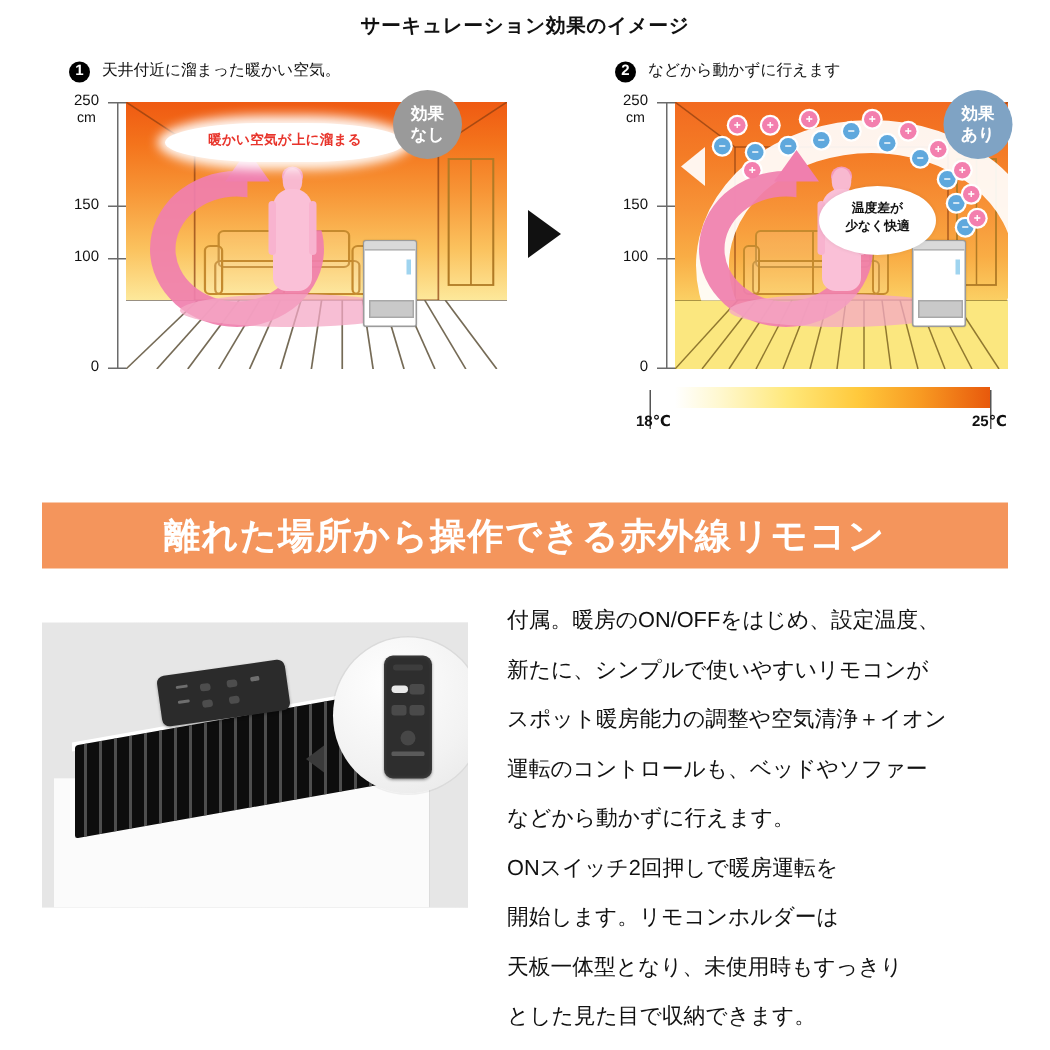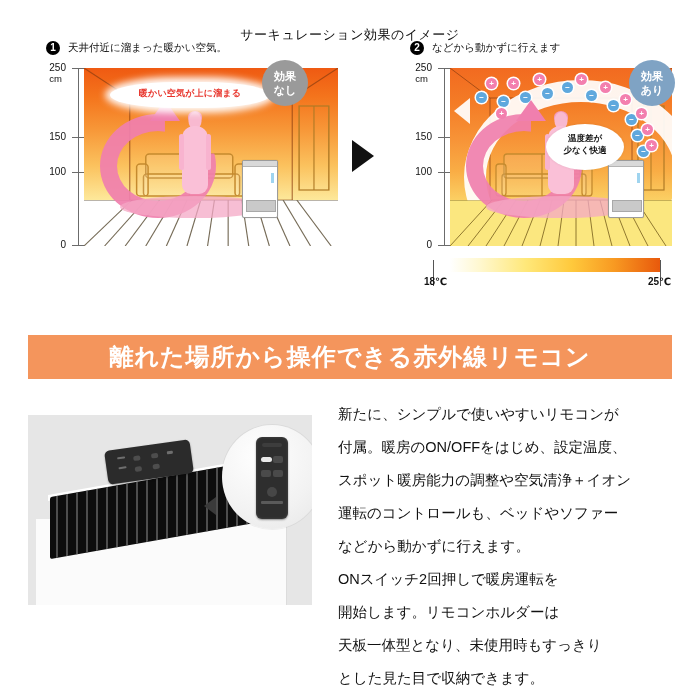--- a/index.html
+++ b/index.html
@@ -11,41 +11,41 @@
     overflow:hidden;
     position:relative;
   }
   .page{position:relative;width:700px;height:700px;}
 
   
   .sec-circulation{position:absolute;left:0;top:0;width:700px;height:330px;}
 
   .sec-title{
     position:absolute;left:0;top:8px;width:700px;text-align:center;
-    font-size:13px;font-weight:normal;letter-spacing:.5px;color:#111;margin-top:18px;
+    font-size:13px;font-weight:bold;letter-spacing:.5px;color:#111;
   }
 
   .panel{position:absolute;top:40px;}
   .panel-left{left:22px;width:320px;}
   .panel-right{left:388px;width:312px;}
 
   .caption{position:absolute;left:46px;top:0;font-size:10.5px;line-height:15px;color:#111;}
   .caption .l2{display:block;}
   .badge-num{
     position:absolute;left:24px;top:1px;width:14px;height:14px;border-radius:50%;
     background:#000;color:#fff;font-size:10px;line-height:14px;text-align:center;font-weight:bold;
   }
   .panel-right .caption{left:44px;}
   .panel-right .badge-num{left:22px;}
 
   
   .scale{position:absolute;left:0;top:0;width:62px;height:190px;}
   .scale-line{position:absolute;left:56px;top:6px;width:1px;height:178px;background:#6b6b6b;}
   .tick{position:absolute;left:50px;width:12px;height:1px;background:#6b6b6b;}
-  .tick-label{position:absolute;right:18px;font-size:10px;color:#111;text-align:left;white-space:nowrap;line-height:11px;margin-left:30px;}
+  .tick-label{position:absolute;right:18px;font-size:10px;color:#111;text-align:center;white-space:nowrap;line-height:11px;margin-left:30px;}
   .tick-unit{display:block;font-size:9.5px;}
 
   
   .room{position:absolute;overflow:hidden;}
   .panel-left .room{left:62px;top:6px;width:254px;height:178px;}
   .panel-right .room{left:62px;top:6px;width:222px;height:178px;}
 
   .room-bg{position:absolute;inset:0;}
   .room-bg.hot{background:linear-gradient(to bottom,#ef5a12 0%,#f4741c 16%,#f79637 34%,#fbc25e 55%,#fde89a 74%,#fefcd8 88%,#fffef0 100%);}
   .room-bg.even{background:linear-gradient(to bottom,#f26a20 0%,#f47c26 20%,#f79337 40%,#f9ad45 58%,#fbcf63 74%,#fce58a 88%,#fdf0a8 100%);}
@@ -496,22 +496,22 @@
           <span class="ir-btn" style="left:17px;top:19px;"></span>
           <span class="ir-btn" style="left:5px;top:33px;"></span>
           <span class="ir-btn" style="left:17px;top:33px;"></span>
           <span class="ir-dial"></span>
           <span class="ir-strip"></span>
         </div>
       </div>
     </div>
 
     <div class="copy">
+      <p>付属。暖房のON/OFFをはじめ、設定温度、</p>
       <p>新たに、シンプルで使いやすいリモコンが</p>
-      <p>付属。暖房のON/OFFをはじめ、設定温度、</p>
       <p>スポット暖房能力の調整や空気清浄＋イオン</p>
       <p>運転のコントロールも、ベッドやソファー</p>
       <p>などから動かずに行えます。</p>
       <p>ONスイッチ2回押しで暖房運転を</p>
       <p>開始します。リモコンホルダーは</p>
       <p>天板一体型となり、未使用時もすっきり</p>
       <p>とした見た目で収納できます。</p>
     </div>
   </div>
 

